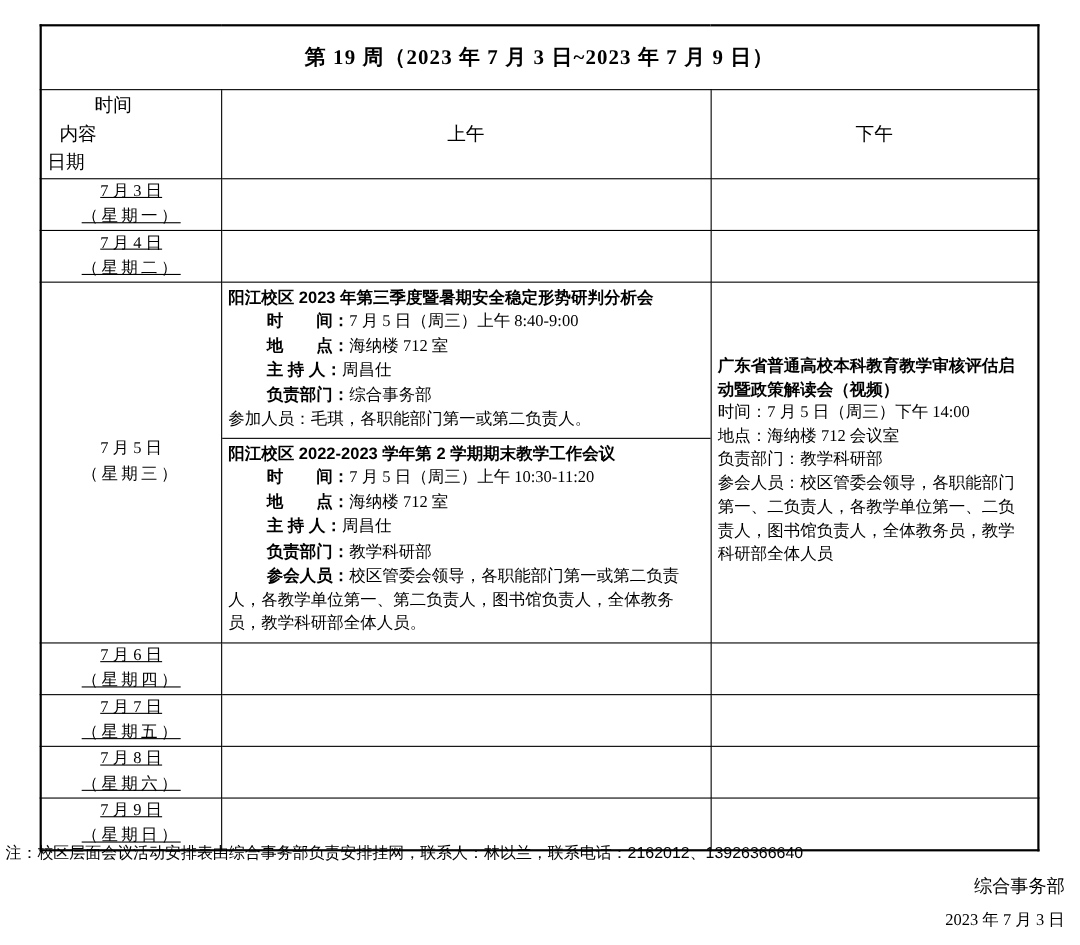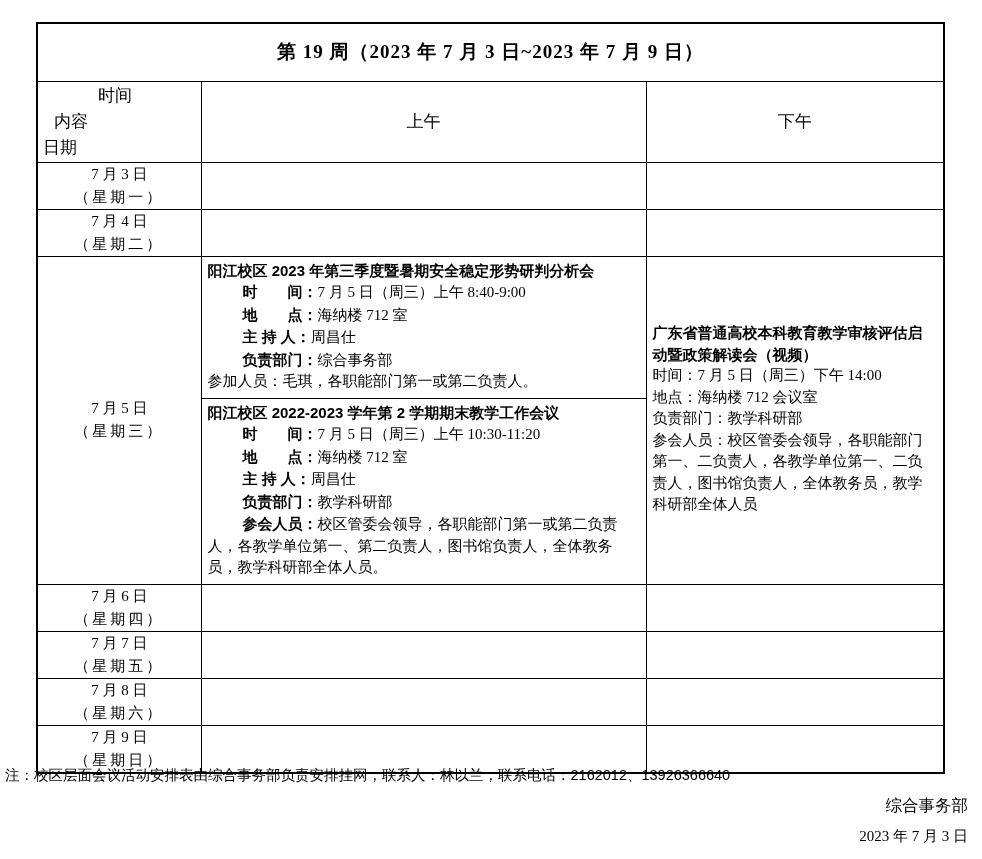--- a/index.html
+++ b/index.html
@@ -22,30 +22,30 @@
   table.sched td { border: 1px solid #000; padding: 0; vertical-align: middle; }
 
   .title-cell {
     height: 58px; text-align: center;
     font-weight: bold; font-size: 19px;
     letter-spacing: 1px;
   }
 
   .corner-cell { height: 81px; vertical-align: middle; }
   .corner-line { font-size: 17px; line-height: 26px; }
-  .corner-time   { padding-left: 60px; }
+  .corner-time   { padding-left: 48px; }
   .corner-content{ padding-left: 16px; }
   .corner-date   { padding-left: 5px; }
 
   .colhead { text-align: center; font-size: 17px; margin-top: 19px; }
 
   .datecell { text-align: center; font-size: 15px; line-height: 23px; }
   .weekday { letter-spacing: 3px; }
 
-  .r-sm { height: 46px; }
+  .r-sm { height: 46px; text-decoration: underline; }
 
   .mcell { vertical-align: top; }
   .meet { font-size: 15px; line-height: 21.5px; padding: 3px 6px 5px 6px; }
   .meet p { margin: 0; }
   .meet-1 { min-height: 127px; border-bottom: 1px solid #000; }
   .mtitle { font-weight: bold; font-family: "Liberation Sans", sans-serif; }
   .lbl-b { font-weight: bold; font-family: "Liberation Sans", sans-serif; padding-left: 35px; }
 
   .note {
     position: absolute; left: 5px; top: 766px;

